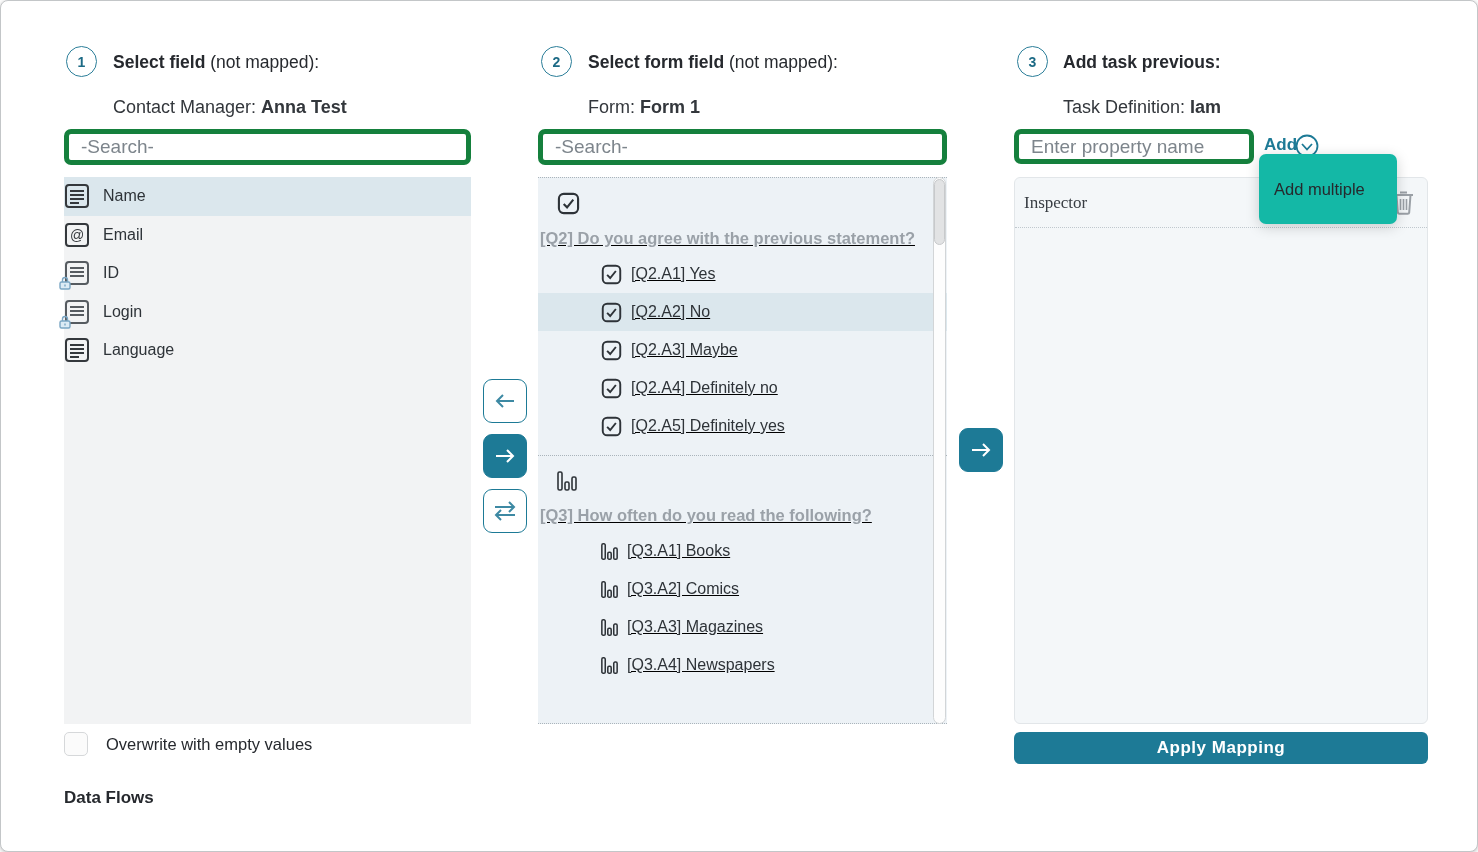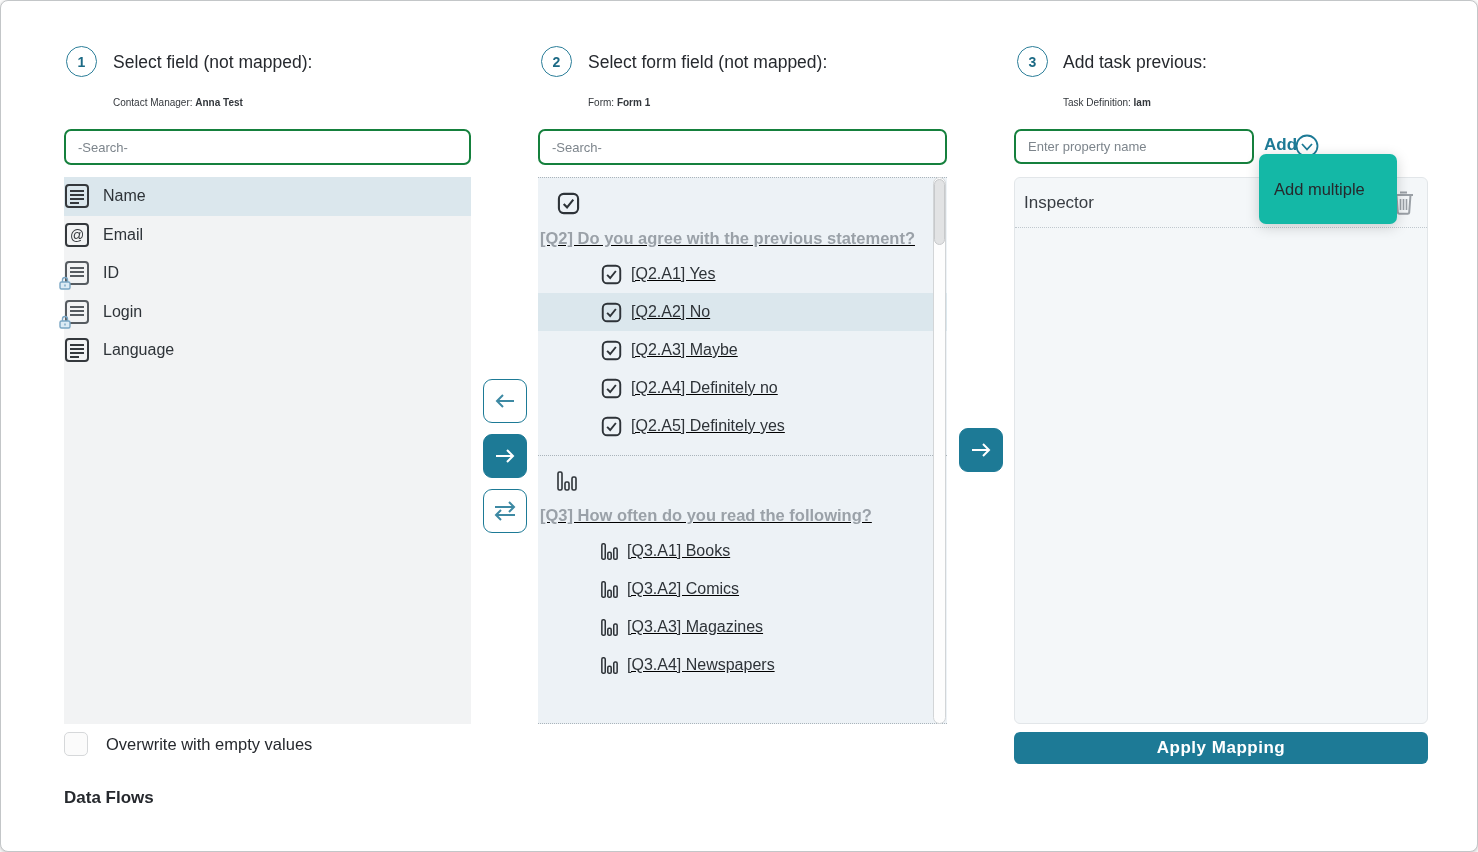--- a/index.html
+++ b/index.html
@@ -11,28 +11,28 @@
   }
   .abs { position:absolute; }
 
   
   .step-circle {
     width:31px; height:31px; border-radius:50%; border:1.6px solid #2b7e99;
     display:flex; align-items:center; justify-content:center;
     color:#1c6a85; font-weight:bold; font-size:14px;
   }
   .step-title { font-size:17.5px; color:#26292e; white-space:nowrap; }
-  .step-title .b { font-weight:normal; }
-  .src-line { font-size:10px; color:#33373c; white-space:nowrap; }
+  .step-title .b { font-weight:bold; }
+  .src-line { font-size:18px; color:#33373c; white-space:nowrap; }
   .src-line .b { font-weight:bold; }
 
   
   .search-input {
-    border:2px solid #15803d; border-radius:7px; background:#fff;
-    font-family:"Liberation Sans", sans-serif; font-size:13px; color:#33373c;
+    border:5px solid #15803d; border-radius:7px; background:#fff;
+    font-family:"Liberation Sans", sans-serif; font-size:19px; color:#33373c;
     padding:0 12px; outline:none;
   }
   .search-input::placeholder { color:#7d858c; opacity:1; }
 
   
   .list1 { background:#f2f3f4; }
   .list1-row {
     height:38.5px; display:flex; align-items:center; gap:13px; 
     font-size:16px; color:#2e3338; cursor:pointer;
   }
@@ -83,21 +83,21 @@
   }
   .dropdown-item {
     height:100%; display:flex; align-items:center; padding-left:15px;
     font-size:16.5px; color:#26292d; cursor:pointer;
   }
   .inspector {
     background:#f4f7f9; border:1px solid #e2e6e9; border-radius:6px;
   }
   .inspector-head {
     height:50px; display:flex; align-items:center; justify-content:space-between;
-    padding:0 12px 0 9px; border-bottom:1px dotted #c0c8ce;
+    padding:0 12px 0 9px; border-bottom:1px dotted #c0c8ce;font-family:Liberation Serif, serif;
   }
   .inspector-title { font-size:17px; color:#383d43; }
   .apply-btn {
     background:#1d7a96; border:none; border-radius:6px; color:#ffffff;
     font-family:"Liberation Sans", sans-serif; font-weight:bold; font-size:17px;
     letter-spacing:.5px; display:flex; align-items:center; justify-content:center;
     cursor:pointer;
   }
 
   

